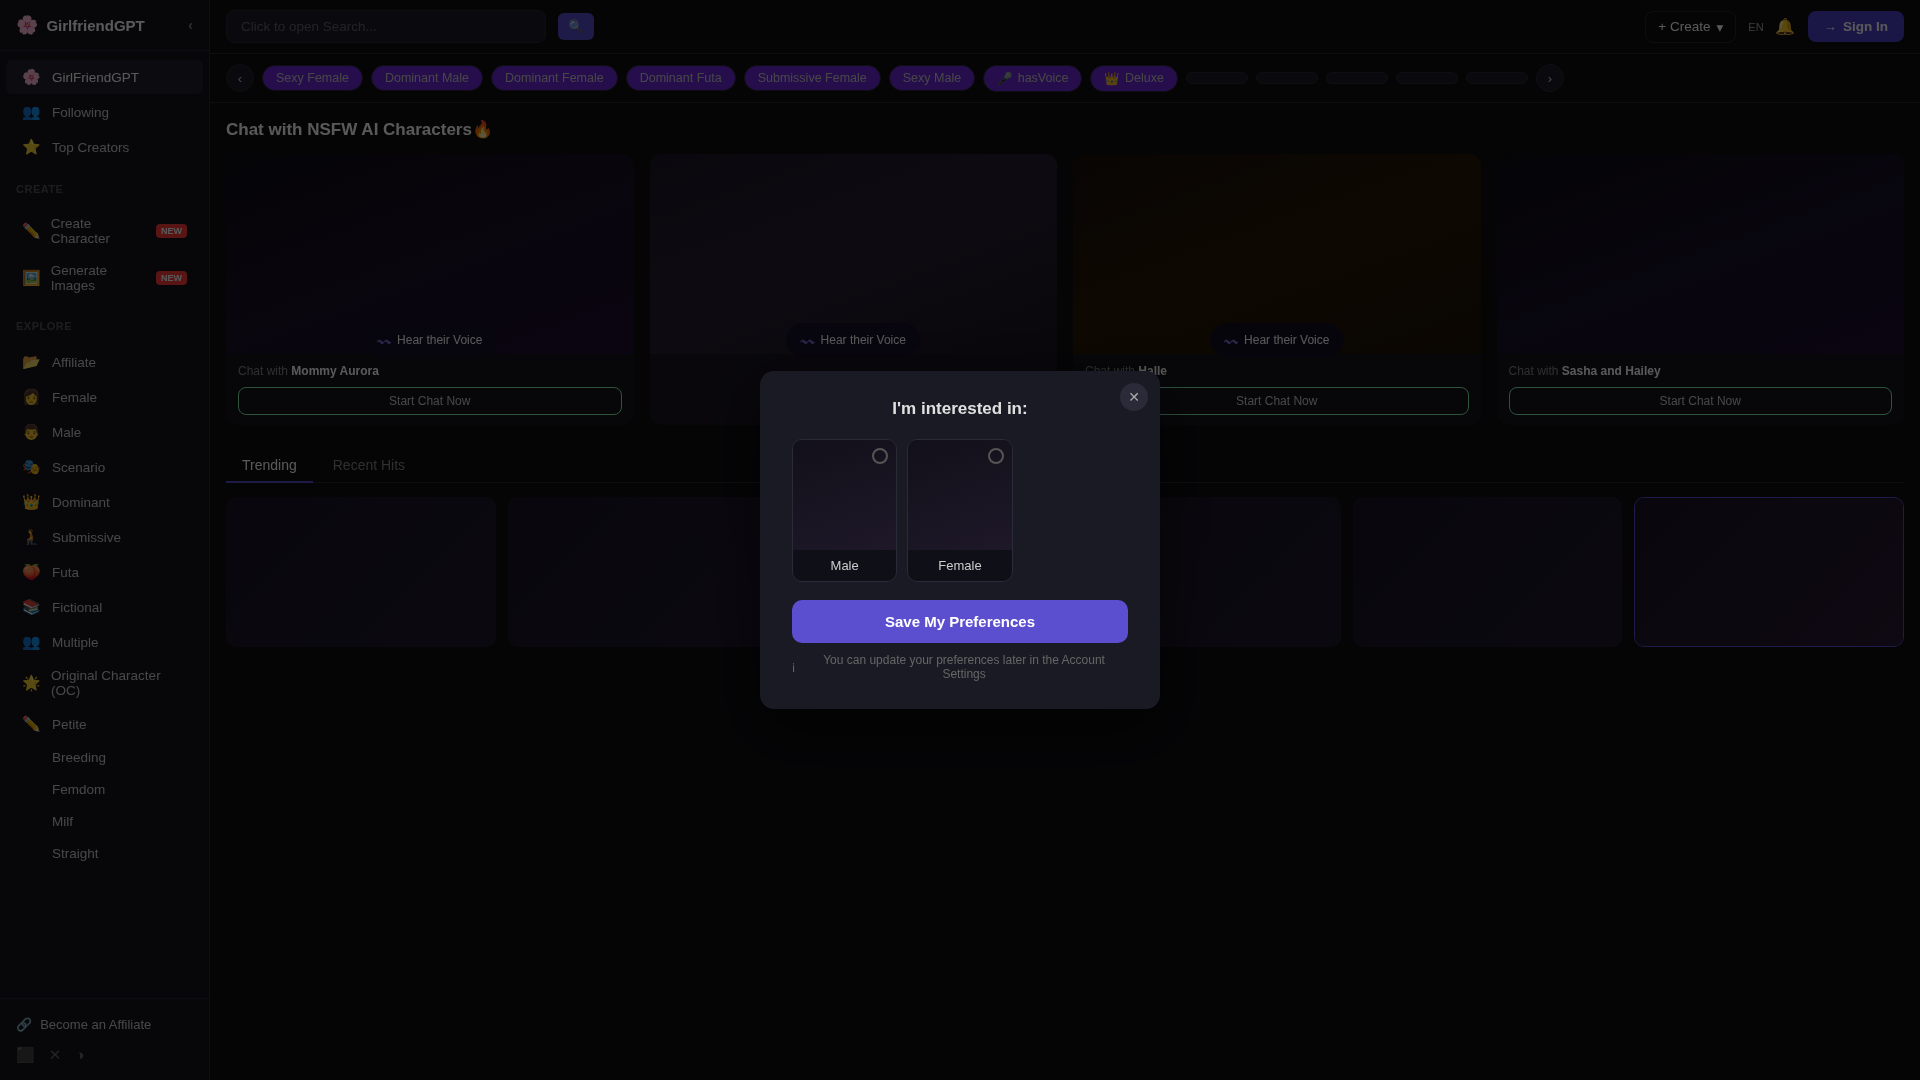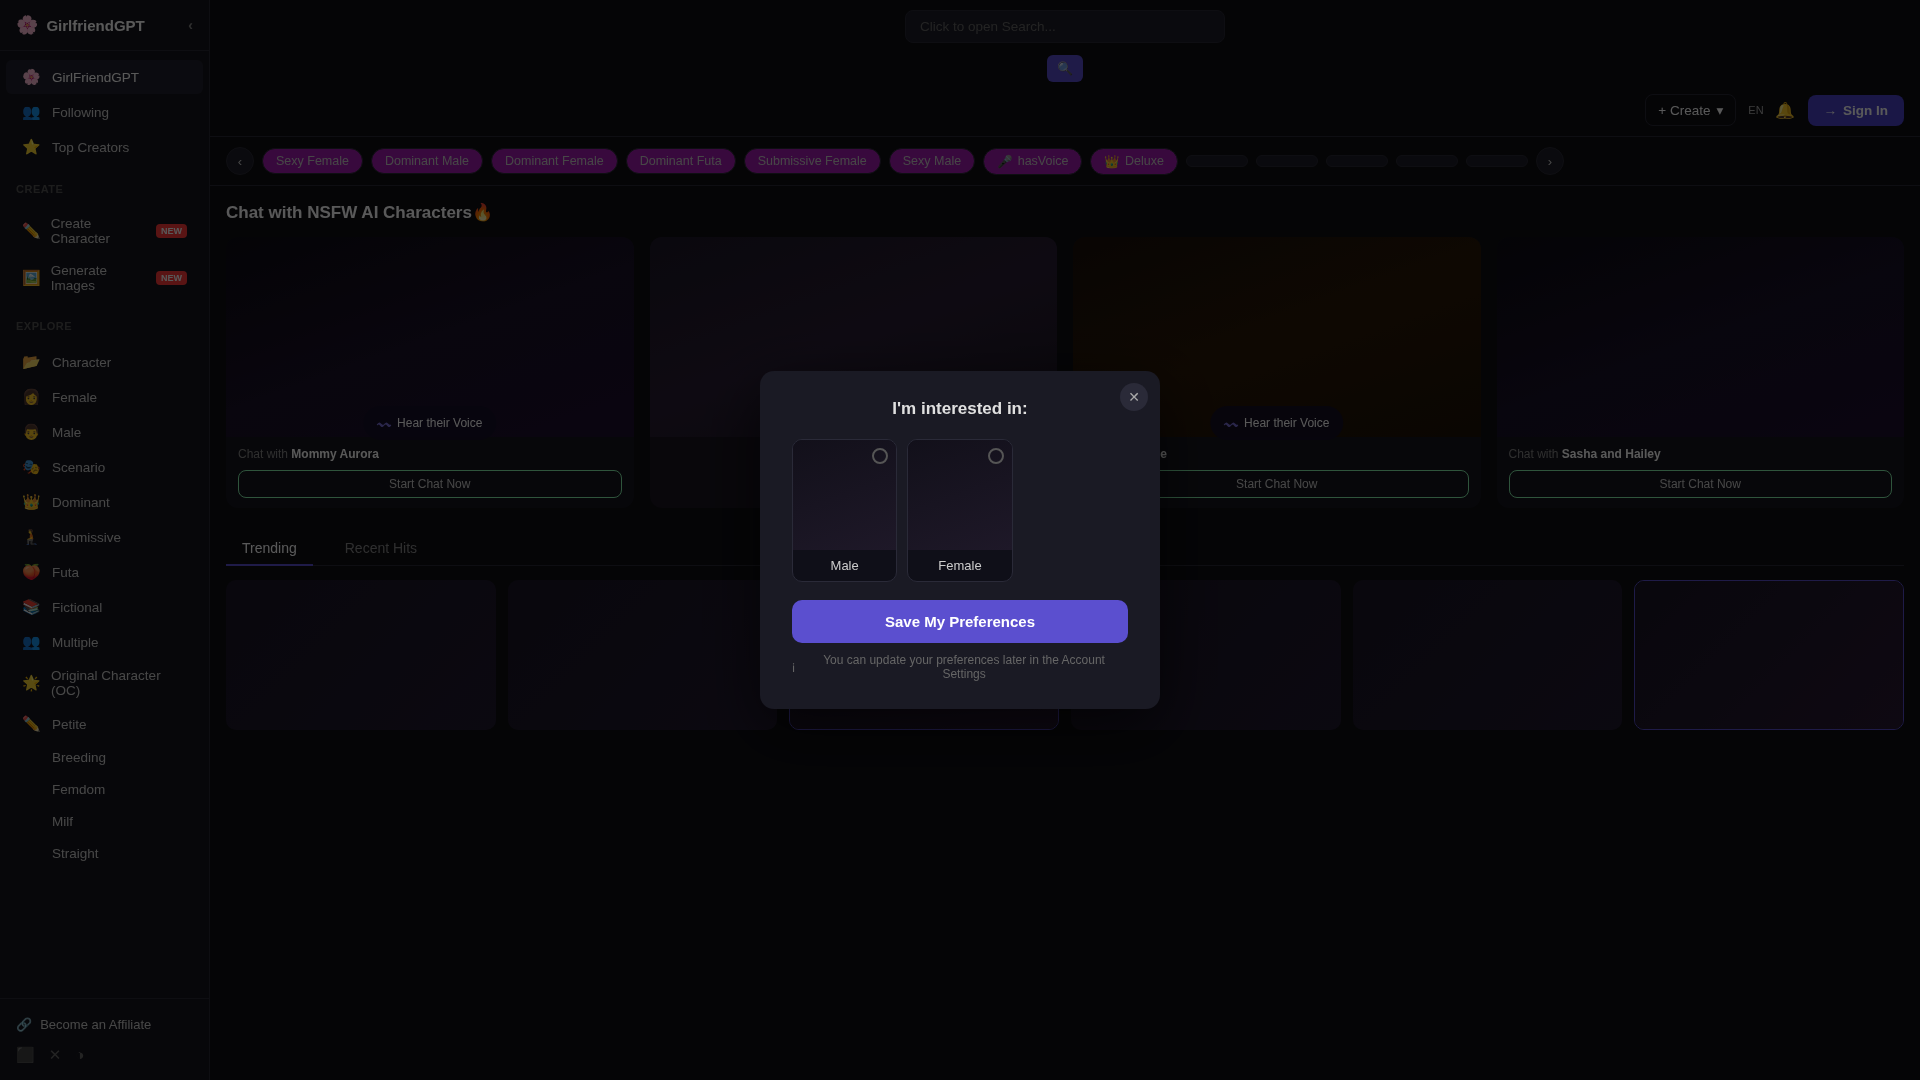--- a/index.html
+++ b/index.html
@@ -91,21 +91,20 @@
     }
 
     
     .header {
       display: flex;
       align-items: center;
       gap: 12px;
       padding: 10px 16px;
       background: #0f0f13;
       border-bottom: 1px solid #2a2a35;
-      flex-direction: column;
     }
     .search-box {
       display: flex;
       align-items: center;
       gap: 8px;
       background: #1e1e28;
       border: 1px solid #2a2a35;
       border-radius: 8px;
       padding: 8px 14px;
       width: 320px;
@@ -150,21 +149,21 @@
       padding: 10px 16px;
       background: #0f0f13;
       border-bottom: 1px solid #2a2a35;
       overflow-x: auto;
     }
     .filter-bar::-webkit-scrollbar { display: none; }
     .filter-btn {
       display: flex;
       align-items: center;
       gap: 5px;
-      background: #a21caf;
+      background: #6d28d9;
       border: 1px solid #2a2a35;
       border-radius: 20px;
       padding: 5px 13px;
       color: #ccc;
       font-size: 12.5px;
       cursor: pointer;
       white-space: nowrap;
     }
     .filter-nav-btn {
       background: #1e1e28;
@@ -261,21 +260,21 @@
       display: flex;
       align-items: center;
       gap: 6px;
       white-space: nowrap;
     }
     .voice-wave { color: #7a6fd8; font-size: 14px; }
 
     
     .tabs-row {
       display: flex;
-      gap: 16px;
+      gap: 4px;
       border-bottom: 1px solid #2a2a35;
       margin-bottom: 14px;
     }
     .tab-btn {
       background: transparent;
       border: none;
       padding: 8px 16px;
       color: #888;
       font-size: 14px;
       cursor: pointer;
@@ -440,21 +439,21 @@
       <span class="item-icon">🖼️</span>
       <span>Generate Images</span>
       <span class="badge-new">NEW</span>
     </div>
   </div>
 
   <div class="sidebar-label">Explore</div>
   <div class="sidebar-section">
     <div class="sidebar-item">
       <span class="item-icon">📂</span>
-      <span>Character</span>
+      <span>Affiliate</span>
     </div>
     <div class="sidebar-item">
       <span class="item-icon">👩</span>
       <span>Female</span>
     </div>
     <div class="sidebar-item">
       <span class="item-icon">👨</span>
       <span>Male</span>
     </div>
     <div class="sidebar-item">

